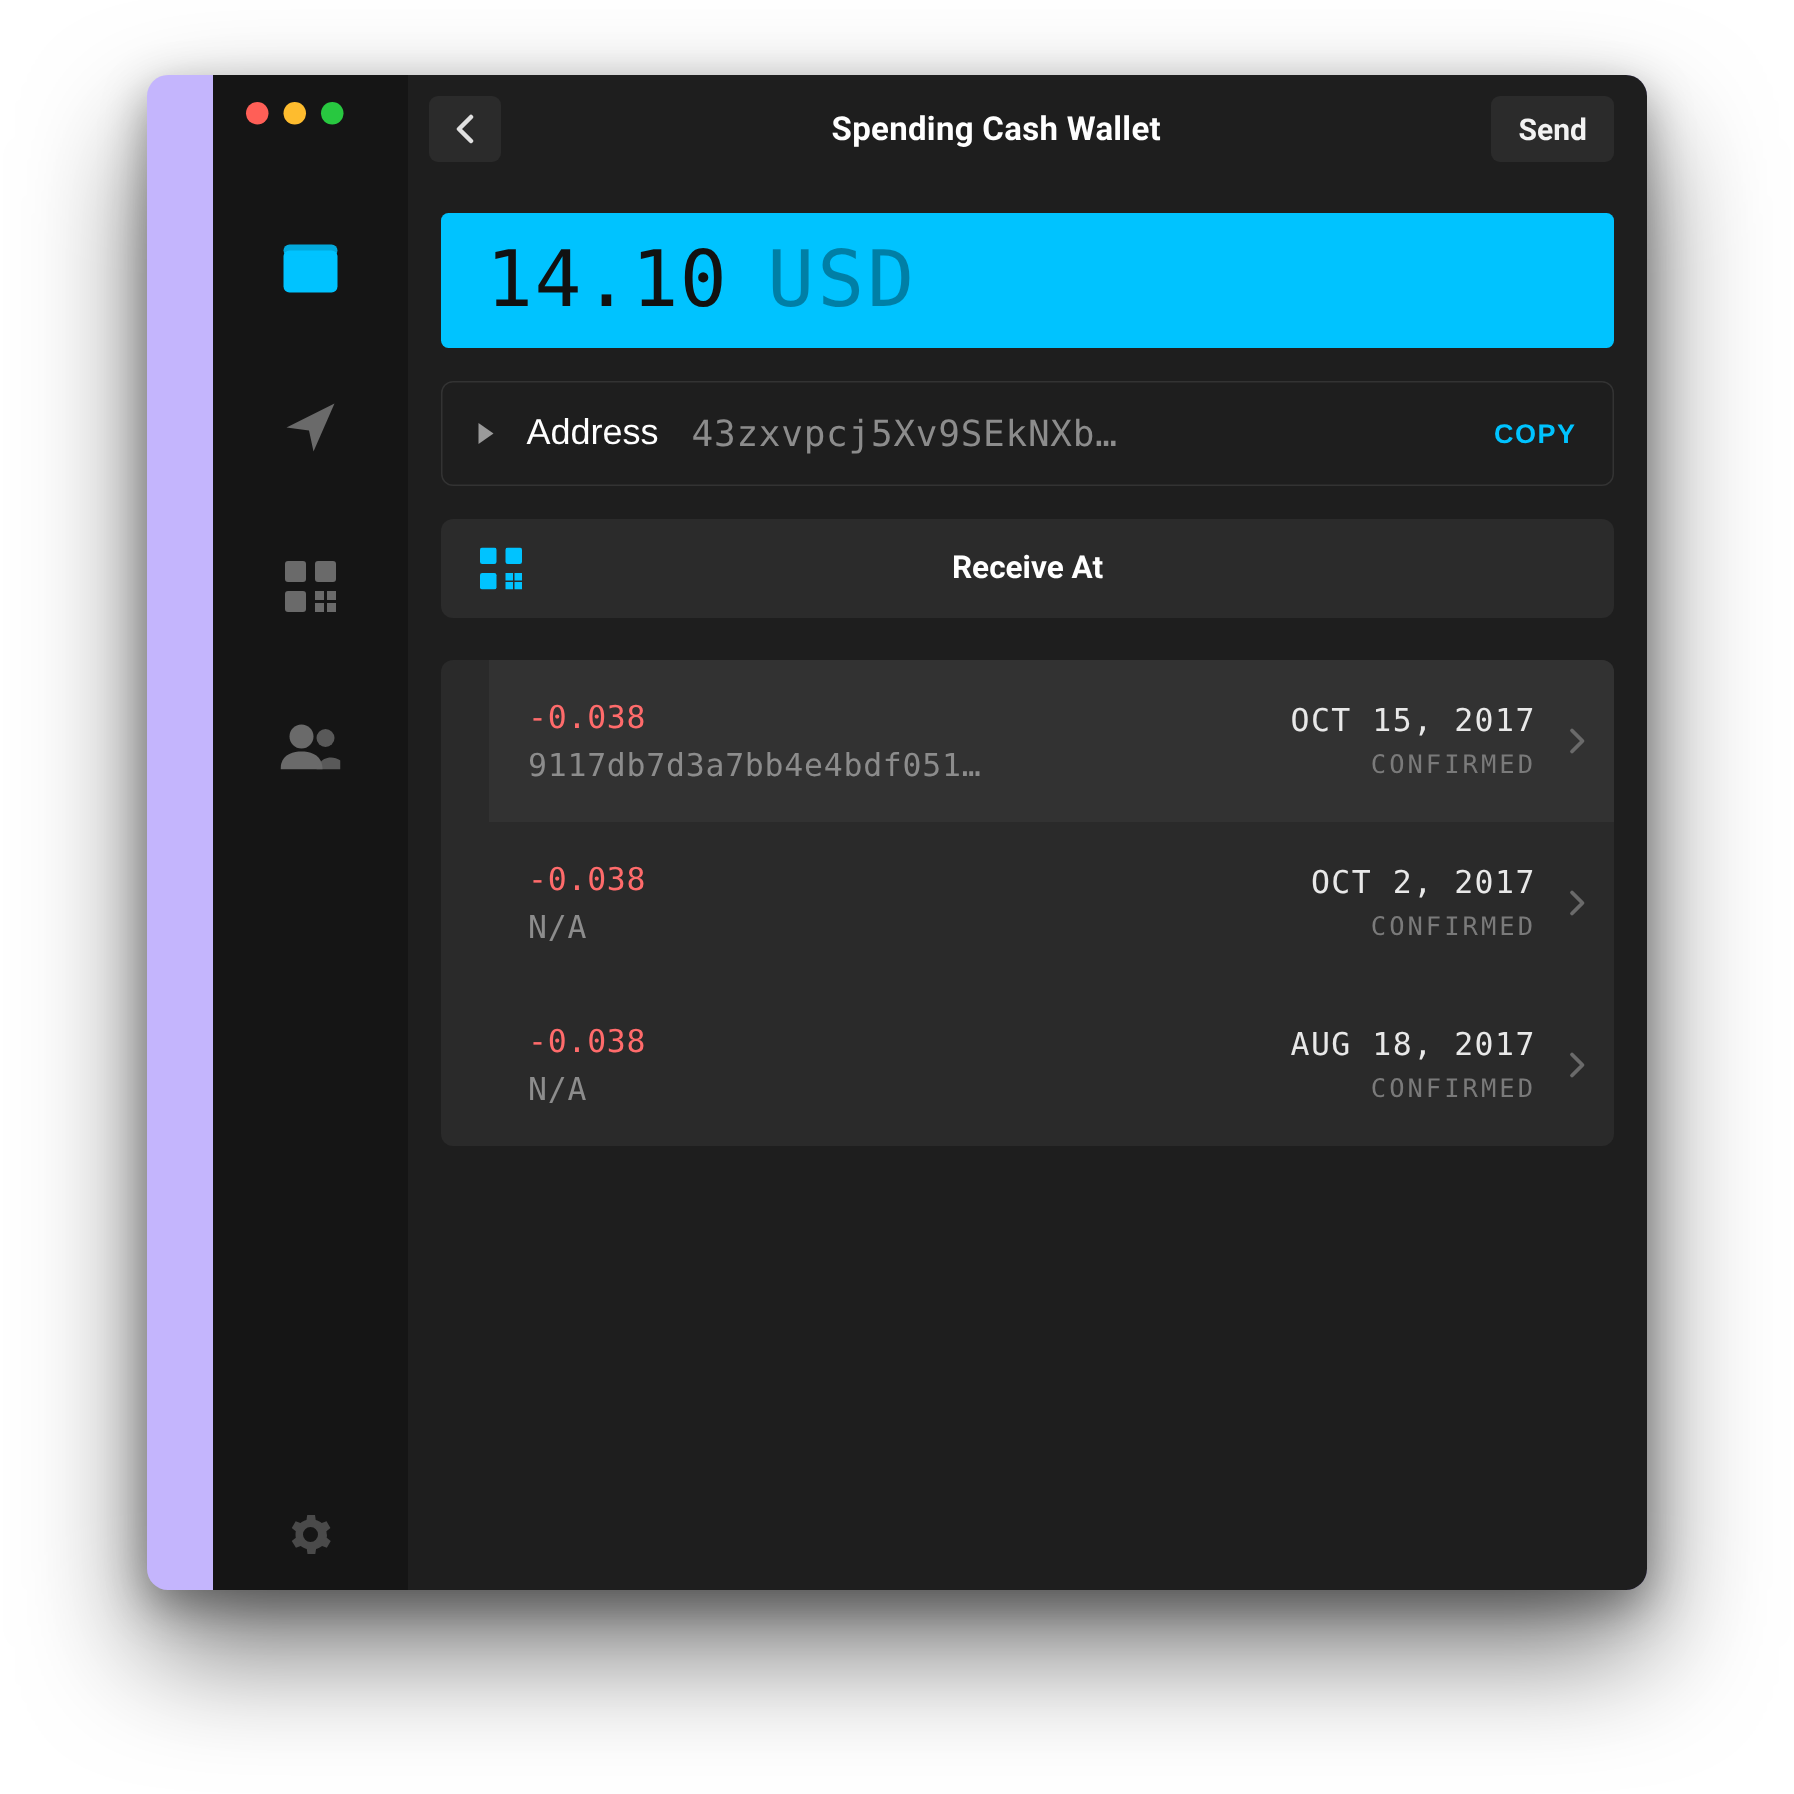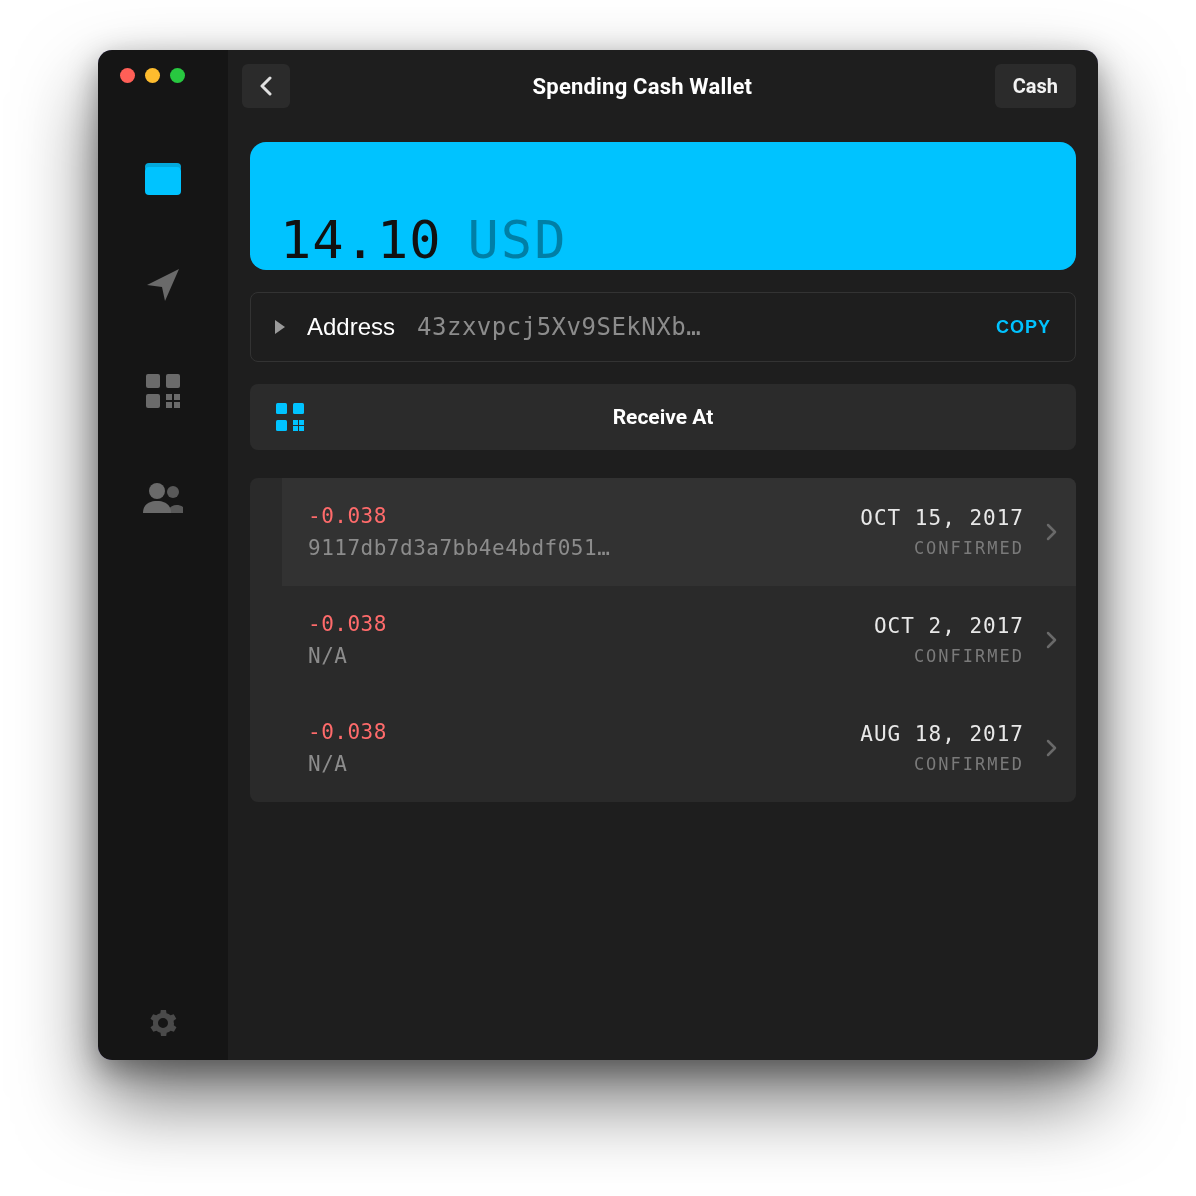--- a/index.html
+++ b/index.html
@@ -21,20 +21,21 @@
     position: absolute;
     top: 50px;
     left: 98px;
     width: 1000px;
     height: 1010px;
     background: #c4b5fd;
     border-radius: 14px;
     box-shadow: 0 40px 80px rgba(0,0,0,0.55), 0 10px 30px rgba(0,0,0,0.35);
     overflow: hidden;
     display: flex;
+    padding-left: 44px;
   }
   .sidebar {
     width: 130px;
     background: #151515;
     display: flex;
     flex-direction: column;
     align-items: center;
     padding-top: 18px;
   }
   .traffic {
@@ -113,24 +114,24 @@
 
   .content {
     padding: 20px 22px 0 22px;
     display:flex;
     flex-direction:column;
     gap:22px;
   }
 
   .balance-card {
     background:#00c3ff;
-    border-radius:16px;
-    height:128px;
-    display:flex;
-    align-items:flex-end;
+    border-radius:5px;
+    height:90px;
+    display:flex;
+    align-items:center;
     padding: 0 30px;
     font-family: "SFMono-Regular", ui-monospace, Menlo, Consolas, monospace;
   }
   .balance-amount {
     font-size:52px;
     color:#111;
     font-weight:400;
     letter-spacing:1px;
   }
   .balance-currency {
@@ -277,21 +278,21 @@
     <div class="main">
       <div class="header">
         <div class="back-btn">
           <span>
             <svg width="14" height="20" viewBox="0 0 14 20">
                 <path d="M11 2 L3 10 L11 18" stroke="currentColor" stroke-width="3" fill="none" stroke-linecap="round" stroke-linejoin="round"></path>
               </svg>
           </span>
         </div>
         <div class="title">Spending Cash Wallet</div>
-        <div class="edit-btn">Cash</div>
+        <div class="edit-btn">Send</div>
       </div>
 
       <div class="content">
         <div class="balance-card">
           <span class="balance-amount">14.10</span>
           <span class="balance-currency">USD</span>
         </div>
 
         <div class="address-row">
           <div class="tri"></div>

